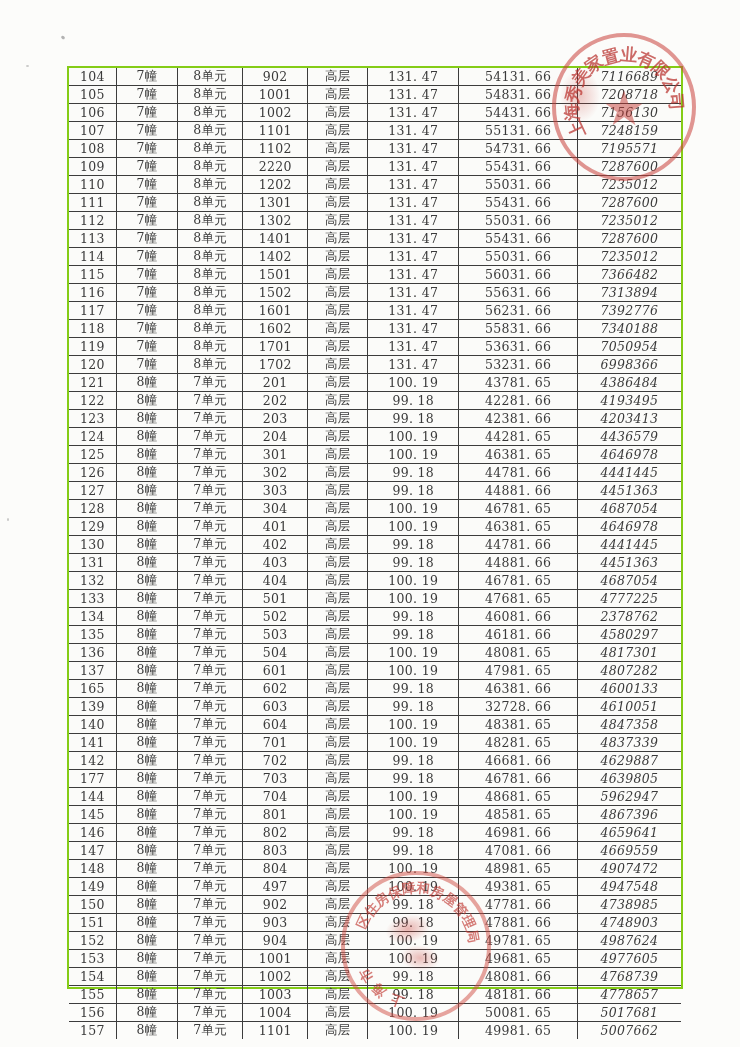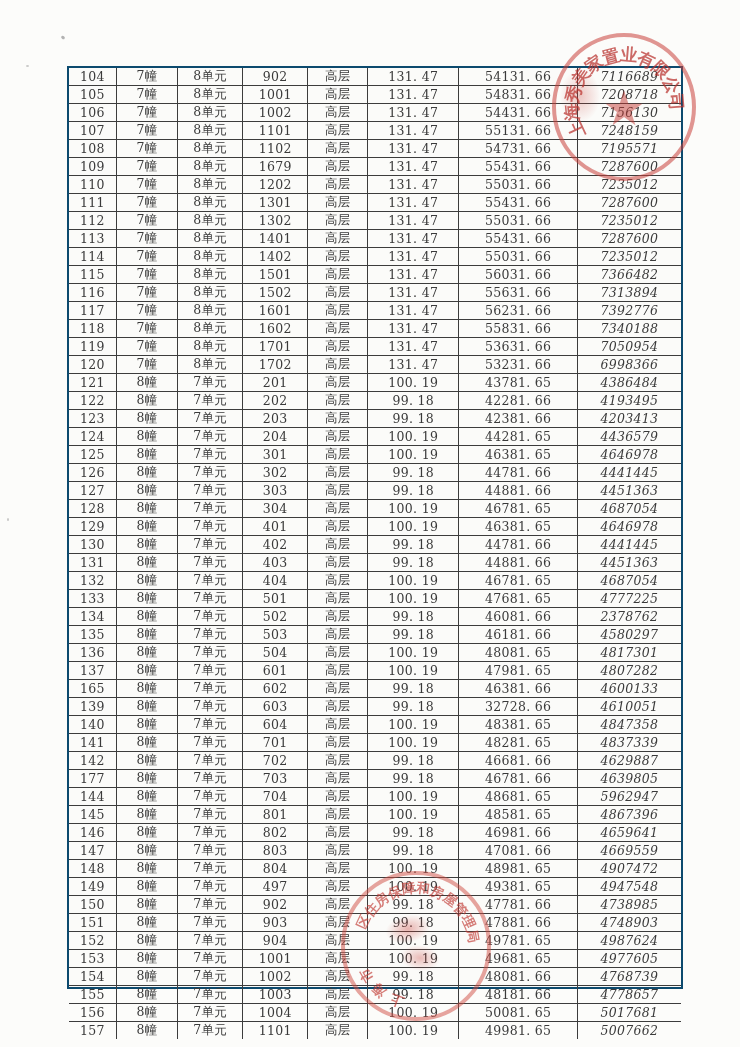--- a/index.html
+++ b/index.html
@@ -4,21 +4,21 @@
 <style>
   html,body{margin:0;padding:0;background:#d8d8d8;}
   .page{
     position:relative;width:740px;height:1047px;margin:0 auto;
     background:#fcfcfa;overflow:hidden;
     font-family:"DejaVu Serif","Liberation Serif",serif;
   }
   
   .price-table{
     position:absolute;left:67px;top:66px;width:616px;height:923px;
-    box-sizing:border-box;border:2px solid #0c4a6e;
+    box-sizing:border-box;border:2px solid #84cc16;
     display:grid;grid-template-rows:repeat(54,1fr);
     background:#fbfbf9;
   }
   .t-row{display:grid;grid-template-columns:48fr 62fr 65fr 66fr 60fr 92fr 119fr 104fr;border-top:1.5px solid #3c3c3c;}
   .t-row:first-child{border-top:none;}
   .t-cell{
     border-right:1.4px solid #3c3c3c;
     display:flex;align-items:center;justify-content:center;
     font-size:12.5px;color:#3a3a3a;letter-spacing:.3px;
     overflow:hidden;white-space:nowrap;
@@ -110,21 +110,21 @@
         <div class="t-cell">1102</div>
         <div class="t-cell">高层</div>
         <div class="t-cell">131. 47</div>
         <div class="t-cell">54731. 66</div>
         <div class="t-cell">7195571</div>
       </div>
       <div class="t-row">
         <div class="t-cell">109</div>
         <div class="t-cell">7幢</div>
         <div class="t-cell">8单元</div>
-        <div class="t-cell">1679</div>
+        <div class="t-cell">2220</div>
         <div class="t-cell">高层</div>
         <div class="t-cell">131. 47</div>
         <div class="t-cell">55431. 66</div>
         <div class="t-cell">7287600</div>
       </div>
       <div class="t-row">
         <div class="t-cell">110</div>
         <div class="t-cell">7幢</div>
         <div class="t-cell">8单元</div>
         <div class="t-cell">1202</div>

